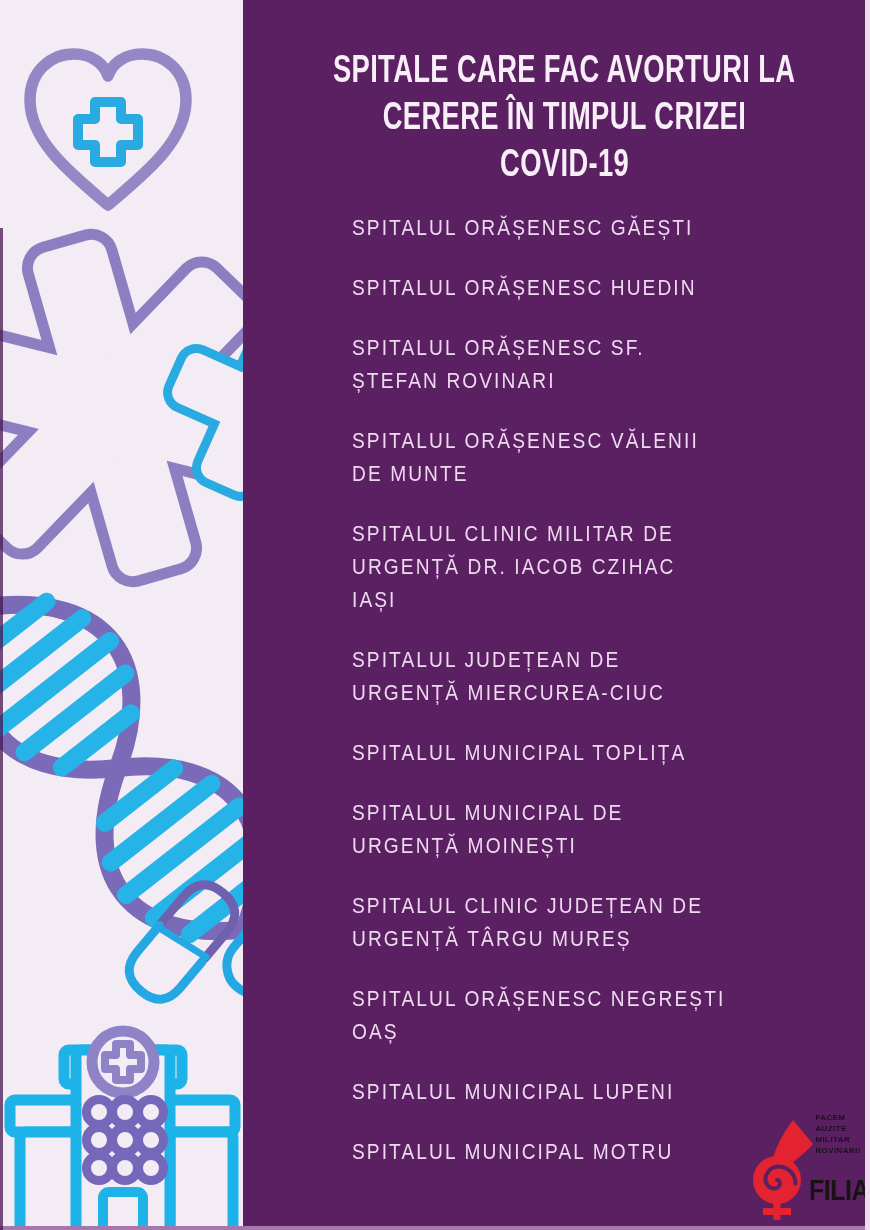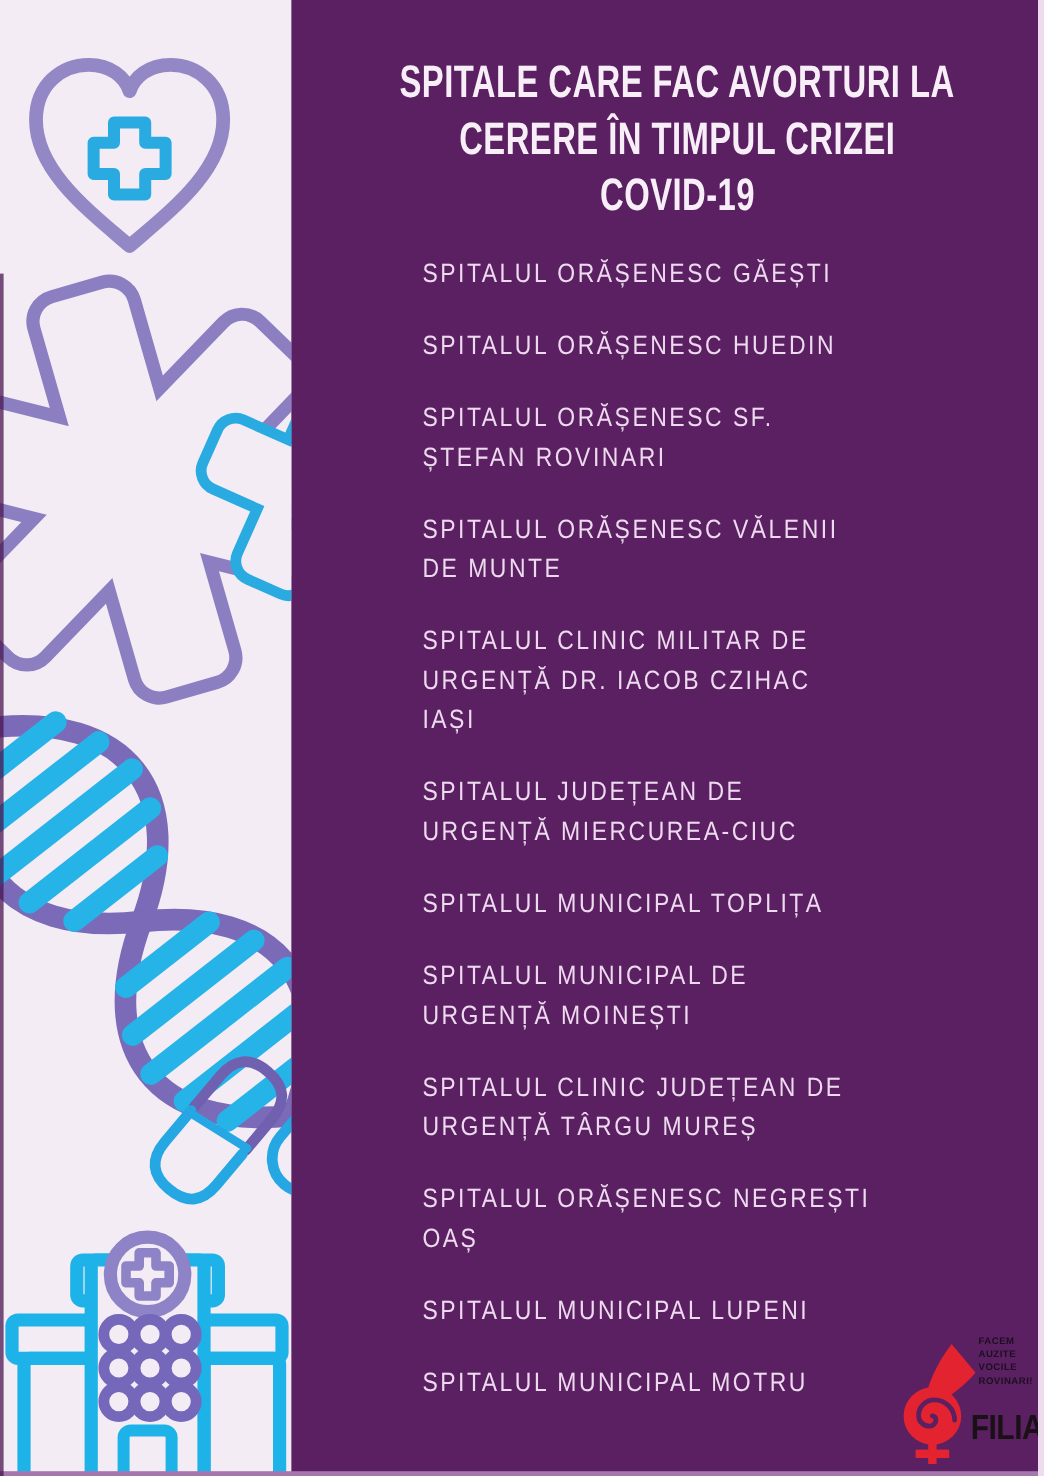--- a/index.html
+++ b/index.html
@@ -202,21 +202,21 @@
       <svg width="64" height="104" viewBox="0 0 64 104">
         <path d="M20,58 C 24,36 32,20 44,4 L64,28 C 52,42 36,52 22,60 Z" fill="#e32430"></path>
         <circle cx="28" cy="64" r="24" fill="#e32430"></circle>
         <path d="M28,64 a3,3 0 0 1 3,3 a5.5,5.5 0 0 1 -5.5,5.5 a9,9 0 0 1 -9,-9 a13,13 0 0 1 13,-13 a17,17 0 0 1 17,17" fill="none" stroke="#5a2062" stroke-width="4" stroke-linecap="round"></path>
         <rect x="24.5" y="86" width="7" height="18" fill="#e32430"></rect>
         <rect x="14" y="92" width="28" height="7" fill="#e32430"></rect>
       </svg>
       <div class="logo-slogan">
         <div class="slogan-line">FACEM</div>
         <div class="slogan-line">AUZITE</div>
-        <div class="slogan-line">VOCILE</div>
+        <div class="slogan-line">MILITAR</div>
         <div class="slogan-line">ROVINARI!</div>
       </div>
       <div class="logo-word">FILIA</div>
     </div>
   </main>
 
   <div class="edge-right"></div>
   <div class="edge-bottom"></div>
   <div class="edge-left"></div>
 </div>

